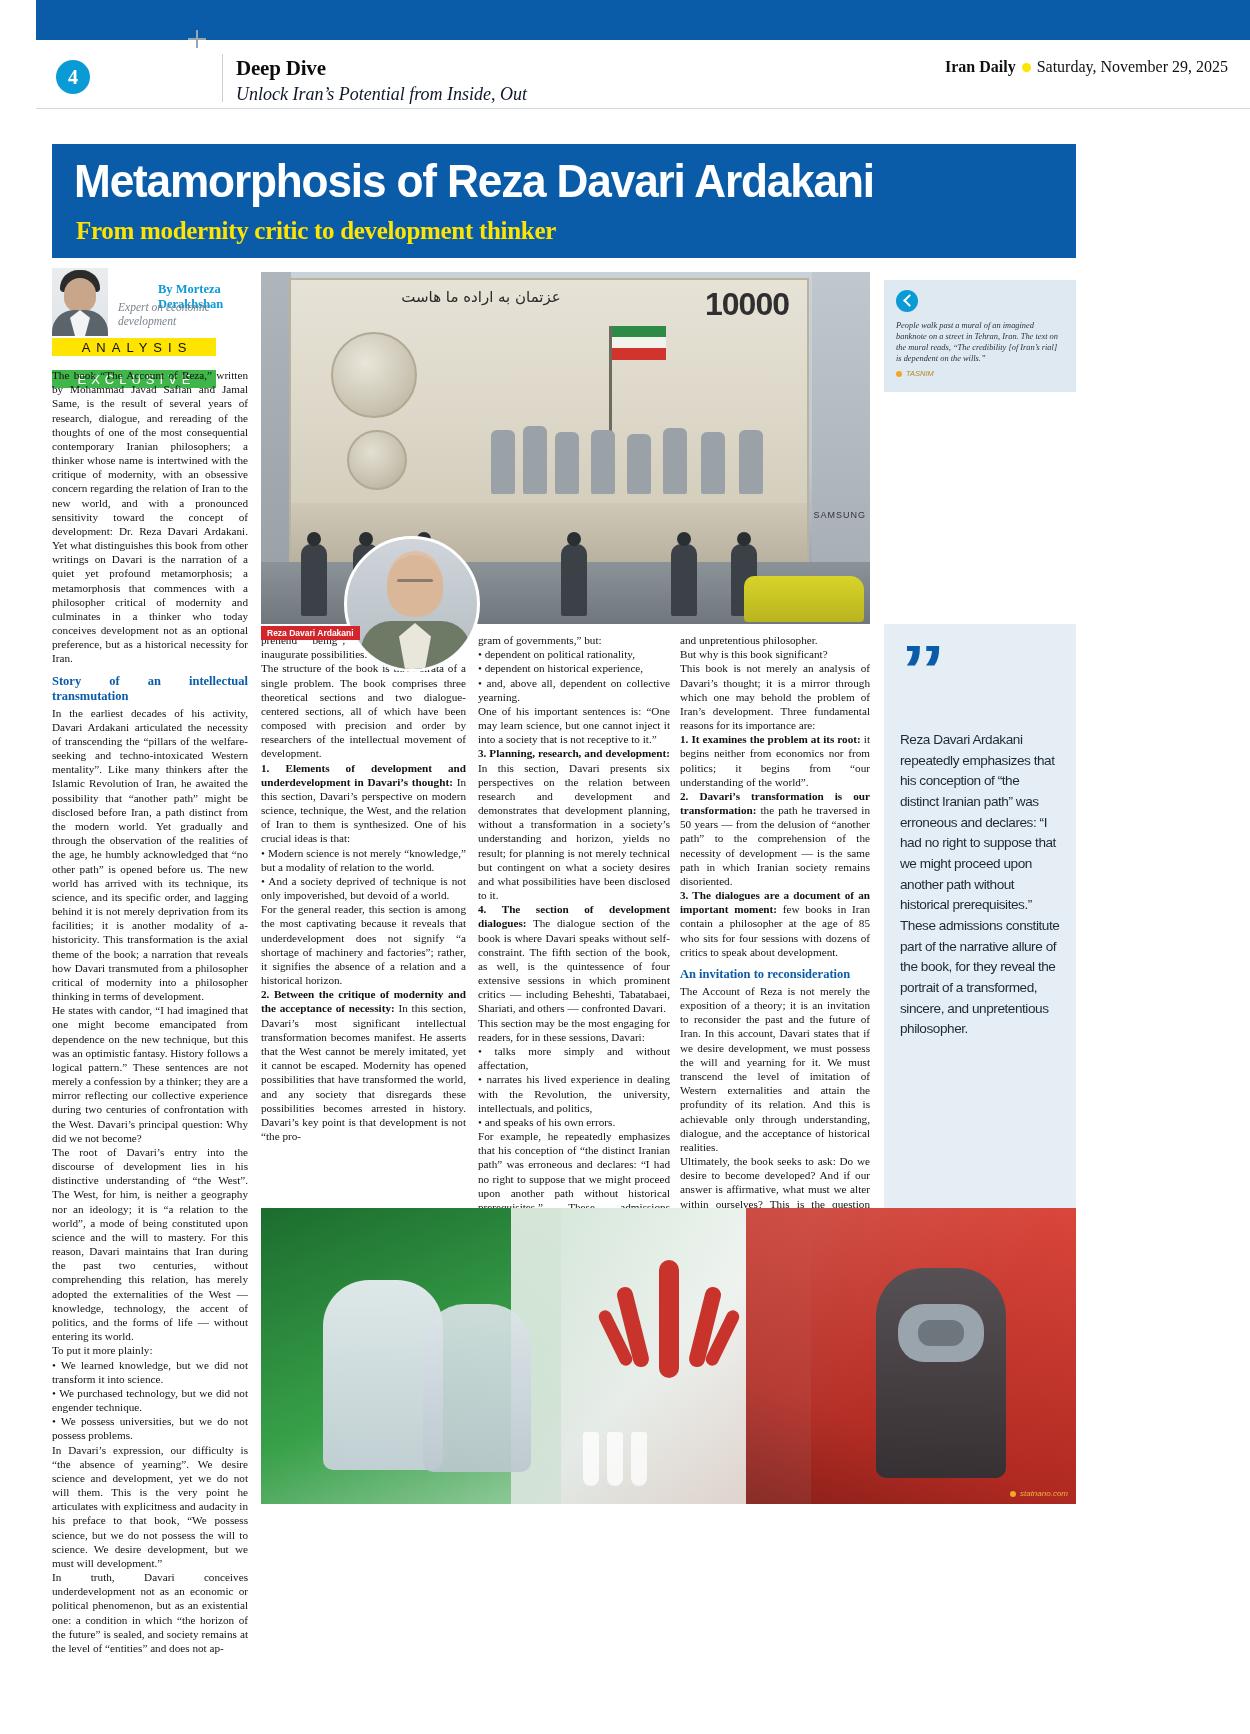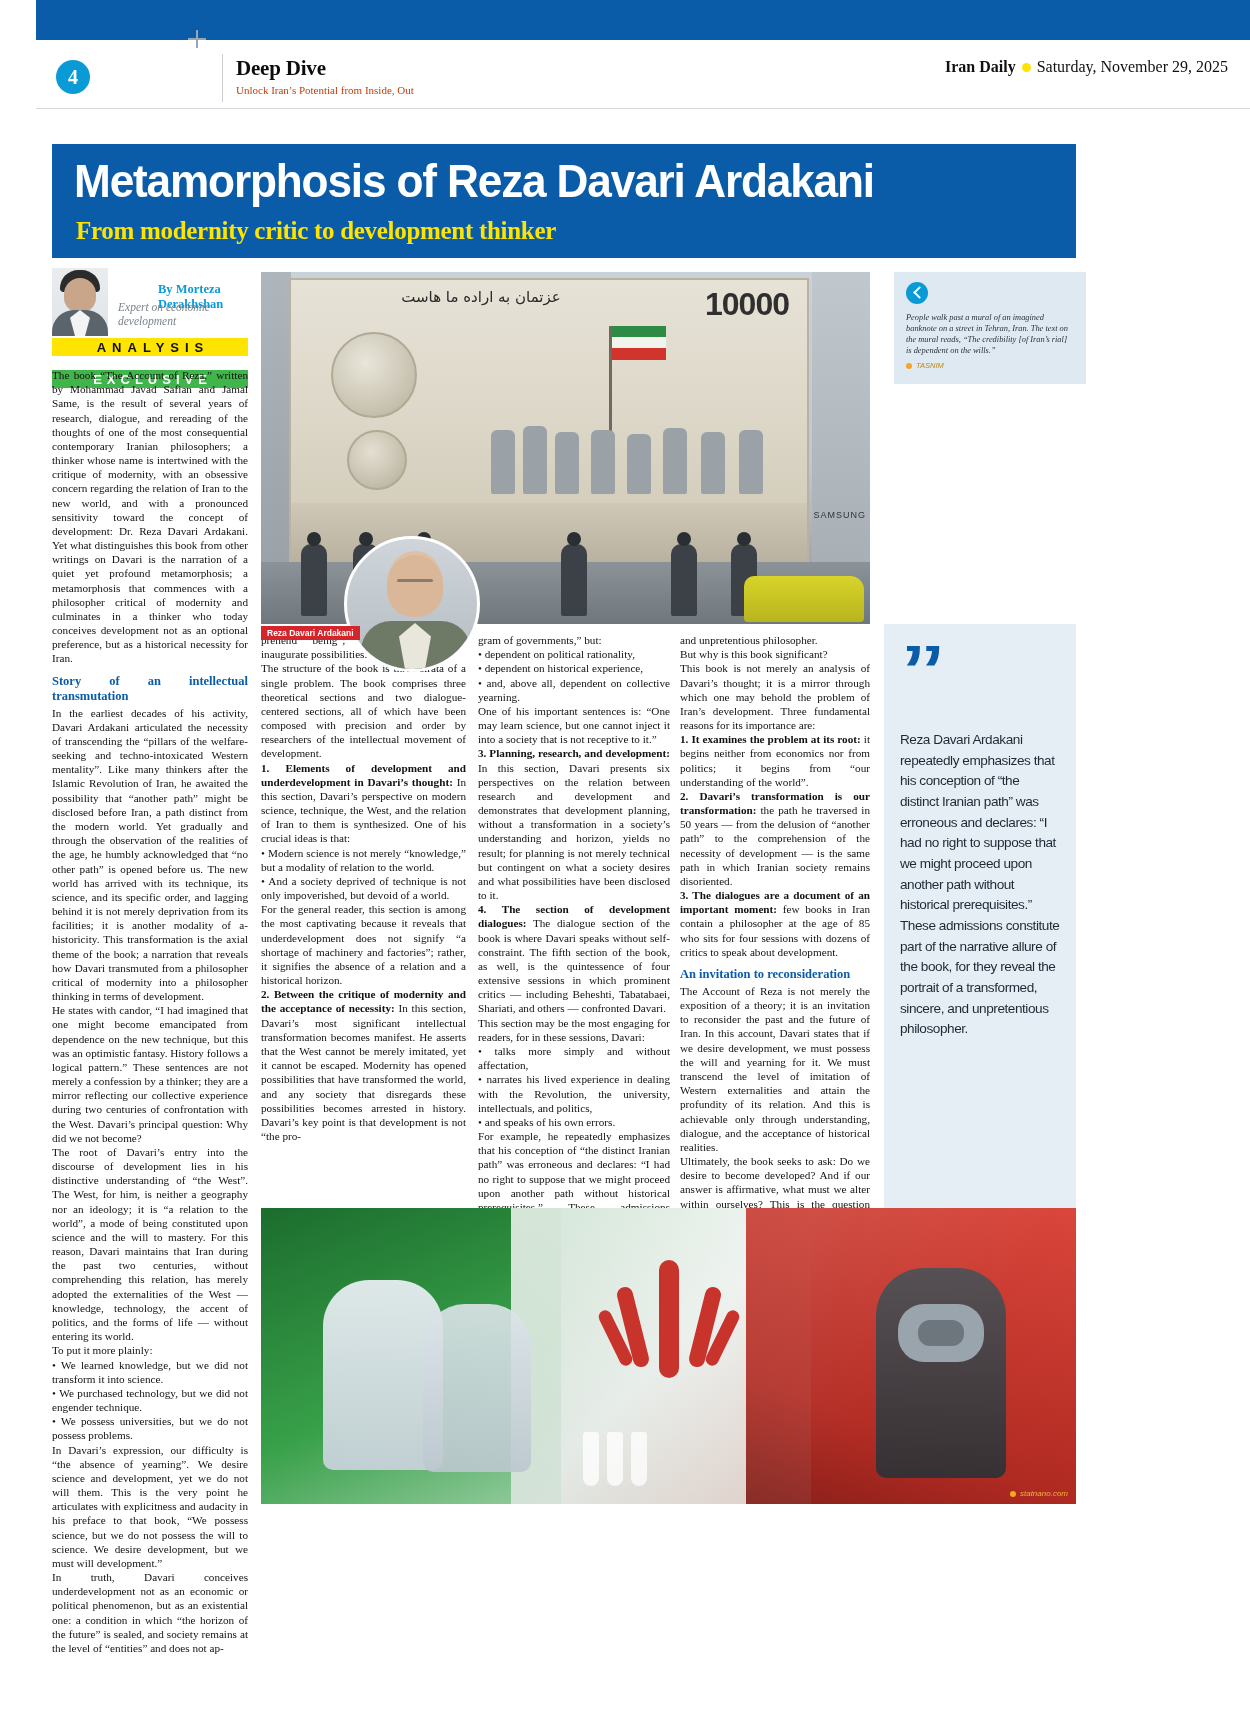--- a/index.html
+++ b/index.html
@@ -45,21 +45,21 @@
   .hdr-divider {
     position: absolute; left: 186px; top: 2px; width: 1px; height: 48px; background: #c9ced3;
   }
   .section-title {
     position: absolute; left: 200px; top: 4px;
     font-family: "Liberation Serif", serif; font-weight: bold; font-size: 21px; color: #0d0d0d;
     letter-spacing: -0.2px;
   }
   .section-sub {
     position: absolute; left: 200px; top: 32px;
-    font-family: "Liberation Serif", serif; font-size: 11px; color: #c2410c;
+    font-family: "Liberation Serif", serif; font-size: 18px; color: #0f172a; font-style: italic;
   }
   .masthead {
     position: absolute; right: 22px; top: 6px;
     display: flex; align-items: center; gap: 6px;
     font-family: "Liberation Serif", serif; font-size: 16px; color: #111;
   }
   .masthead .brand { font-weight: bold; }
   .dot-yellow { width: 9px; height: 9px; border-radius: 50%; background: #ffe400; display: inline-block; }
   .hdr-rule {
     position: absolute; left: 36px; top: 108px; width: 1214px; height: 1px; background: #d5d9dd;
@@ -117,22 +117,22 @@
     font-family: "Liberation Serif", serif; font-weight: bold;
     font-size: 12.5px; color: #0a9ad6; margin-left: 40px;
   }
   .byline-role {
     position: absolute; left: 66px; top: 32px; width: 130px;
     font-family: "Liberation Serif", serif; font-style: italic;
     font-size: 11.5px; color: #7b838b; line-height: 1.25;
   }
 
   .badge-analysis, .badge-exclusive {
-    width: 196px; height: 18px;
-    font-family: "Liberation Sans", sans-serif; font-weight: bold;
+    width: 164px; height: 18px;
+    font-family: "Liberation Sans", sans-serif; font-weight: normal;
     font-size: 13px; color: #111;
     display: flex; align-items: center; justify-content: center;
     letter-spacing: 6px; text-indent: 6px;
   }
   .badge-analysis { background: #ffe400; margin-top: 2px; }
   .badge-exclusive { background: #3fb54a; color: #fff; margin-top: 14px; letter-spacing: 5px; text-indent:5px;}
 
   
   .bodytext {
     font-family: "Liberation Serif", serif;
@@ -253,24 +253,23 @@
     background: #e9e6dc;
     clip-path: polygon(50% 0, 100% 26%, 78% 100%, 22% 100%, 0 26%);
   }
   .caption-tag {
     position: absolute; left: 261px; top: 626px;
     background: #d2262c; color: #fff;
     font-family: "Liberation Sans", sans-serif; font-size: 8.5px; font-weight: bold;
     padding: 2px 6px;
   }
   .side-caption-box {
-    position: absolute; left: 884px; top: 272px; width: 192px; height: 112px;
+    position: absolute; left: 884px; top: 280px; width: 192px; height: 112px;
     background: #dfe9f2;
     padding: 10px 12px;
-    margin-left: 10px;
   }
   .back-circle {
     width: 22px; height: 22px; border-radius: 50%;
     background: #0a9ad6; position: relative; margin-bottom: 8px;
   }
   .back-circle:after {
     content: ""; position: absolute; left: 9px; top: 6px;
     width: 7px; height: 7px; border-left: 2px solid #fff; border-bottom: 2px solid #fff;
     transform: rotate(45deg);
   }

